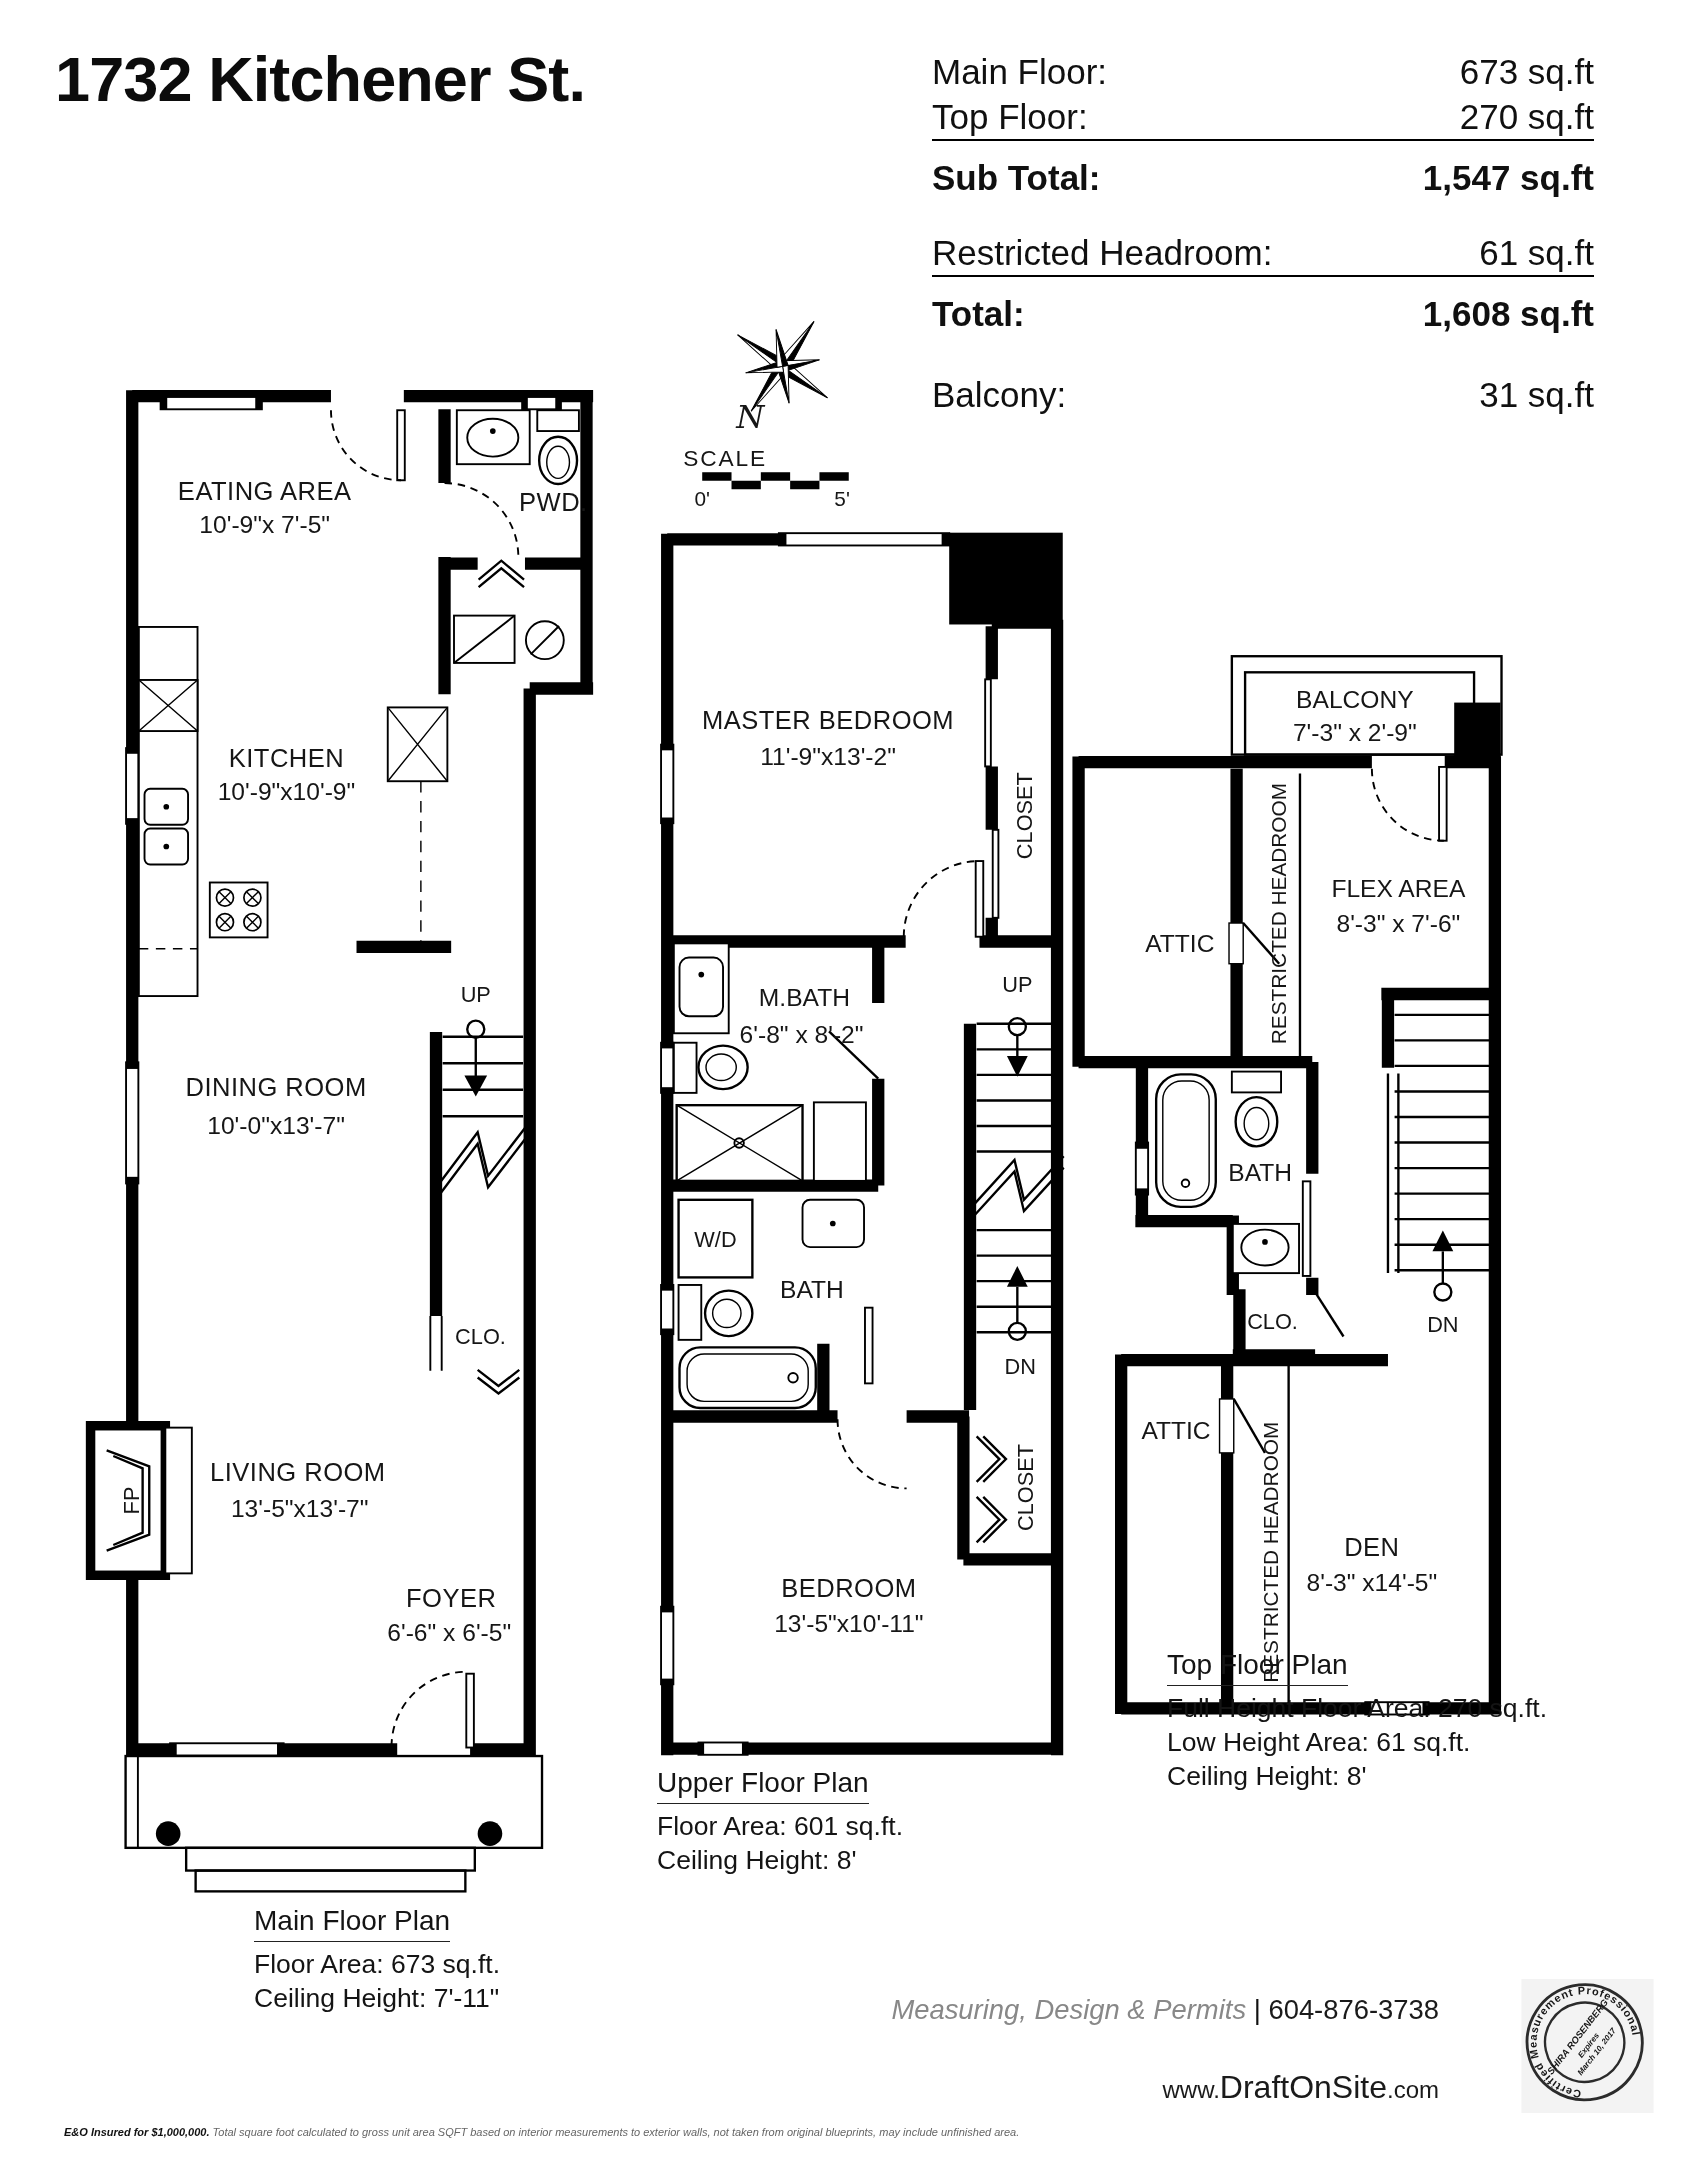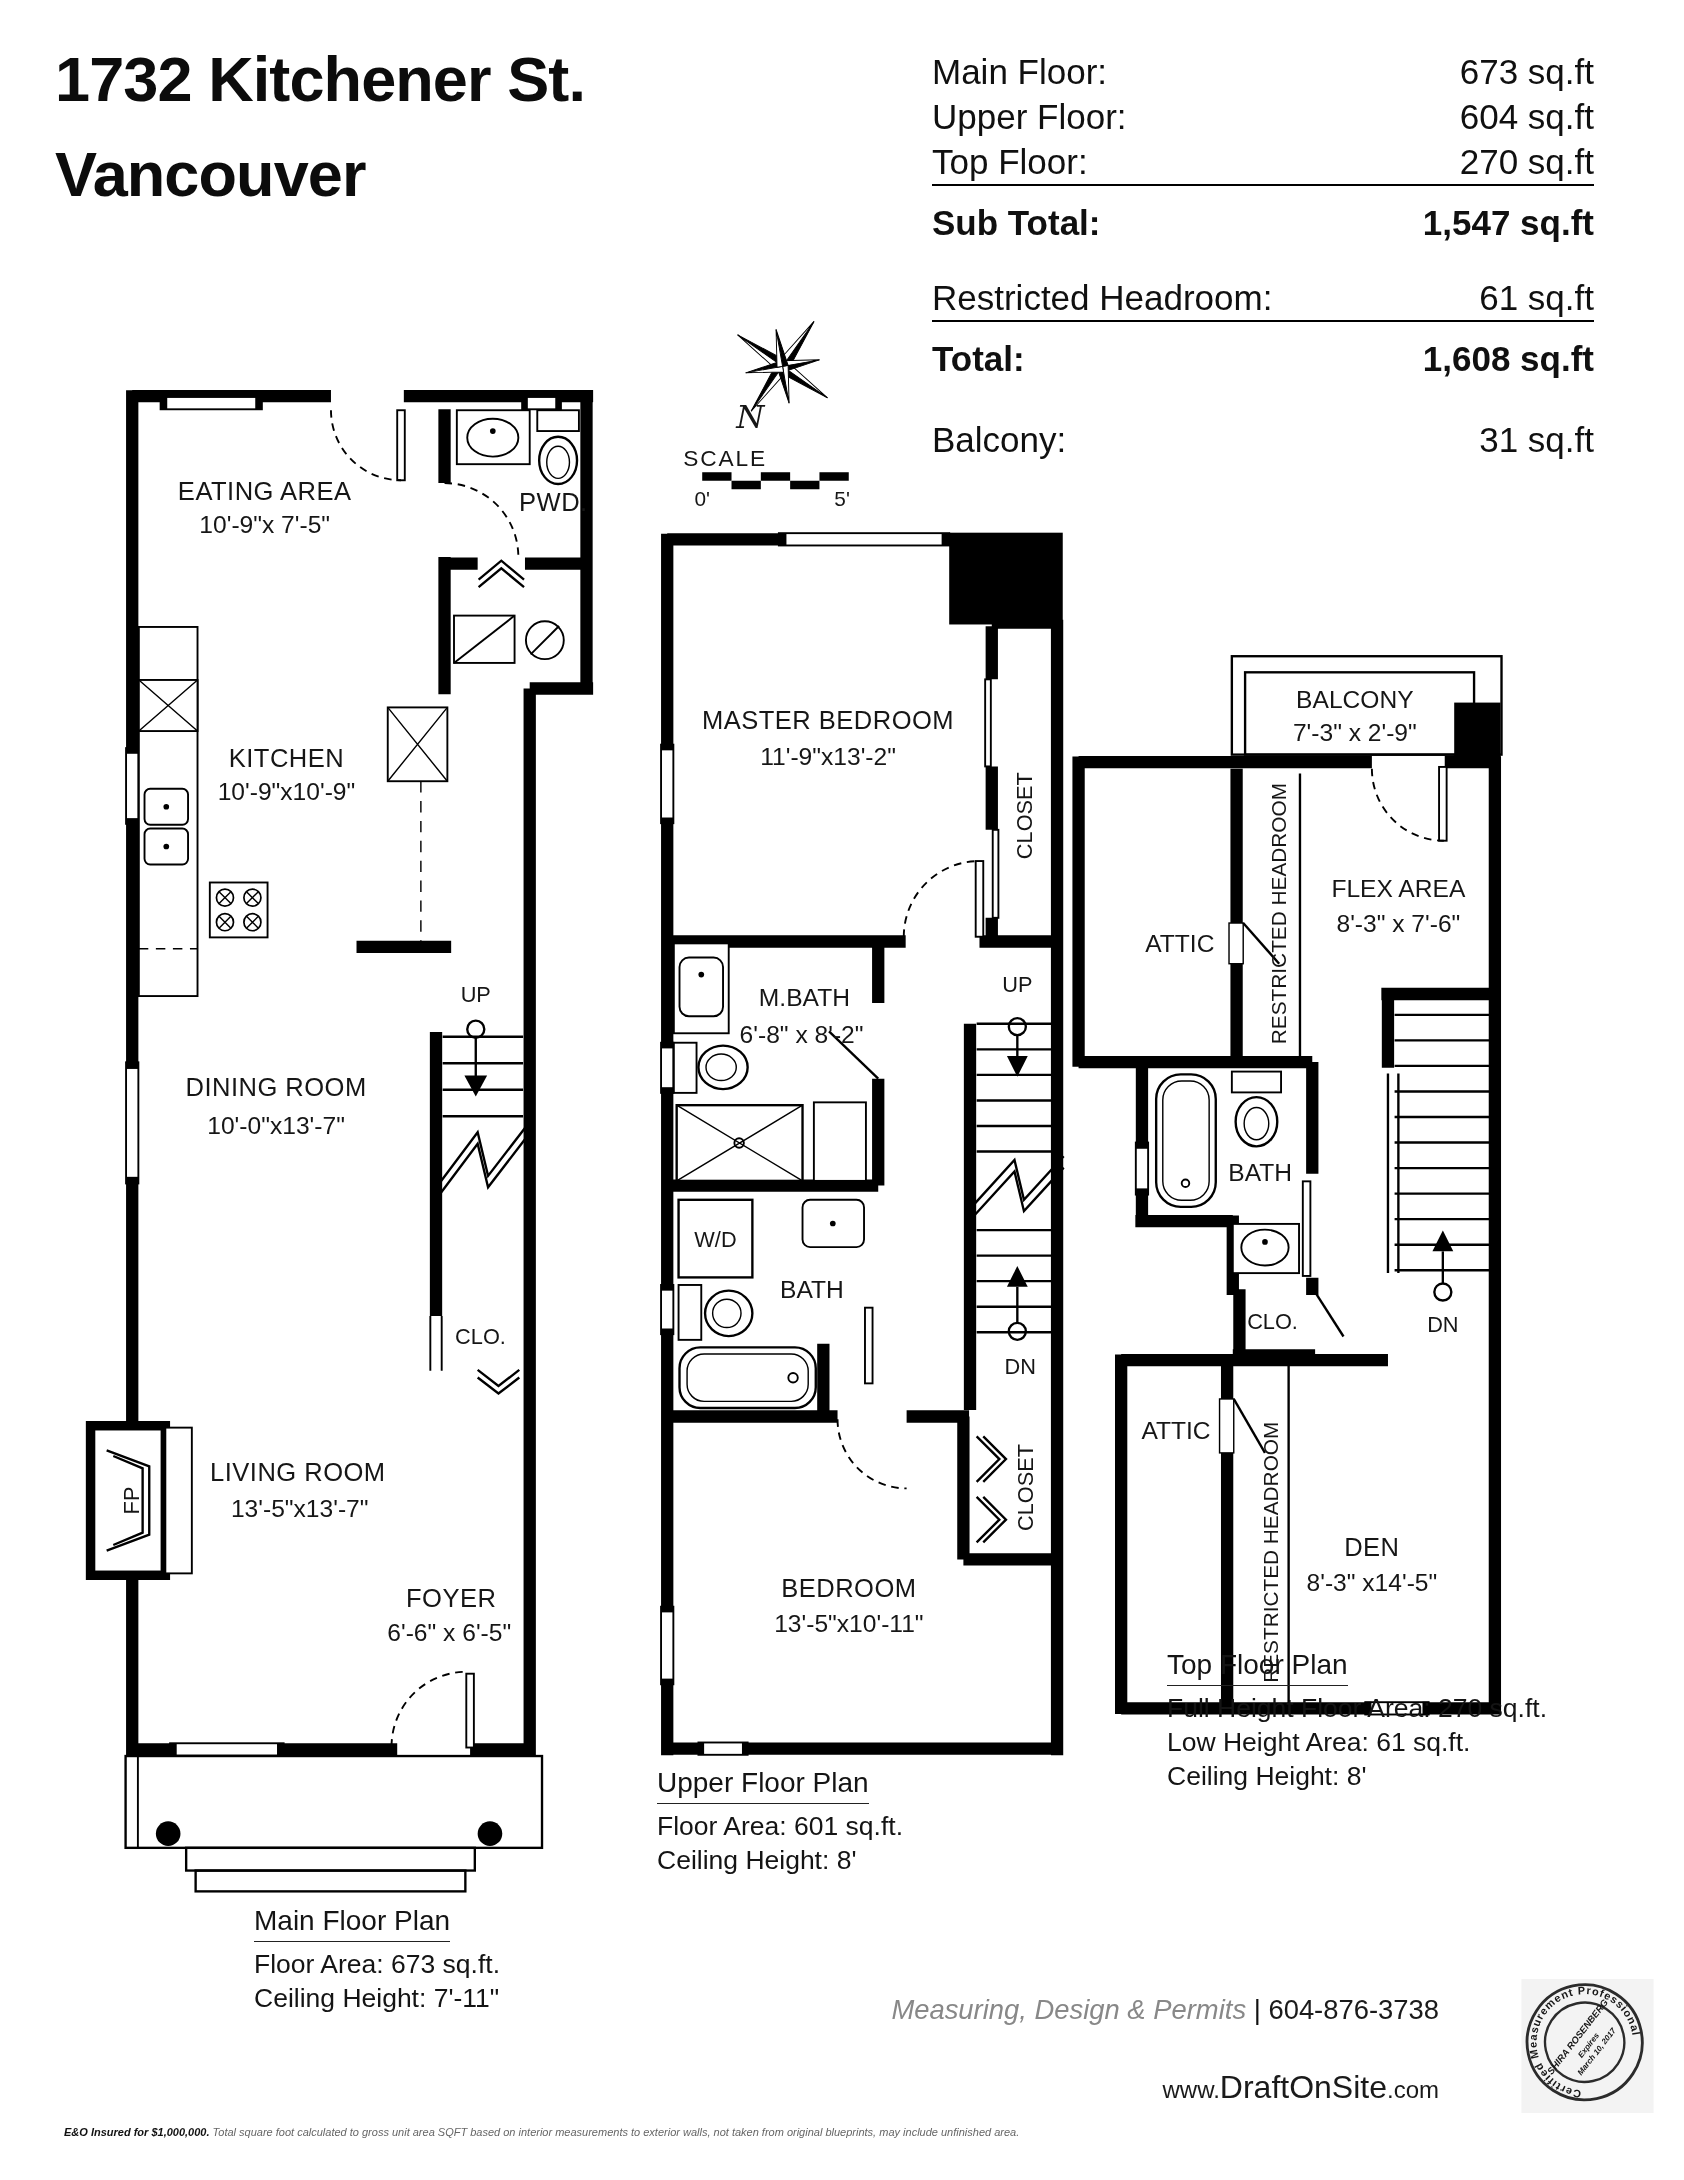--- a/index.html
+++ b/index.html
@@ -32,31 +32,26 @@
   #website{position:absolute;right:246px;top:2069px;text-align:right;color:#1a1a1a;}
   #website .w1{font-size:24px;} #website .w2{font-size:32px;} 
 </style>
 </head>
 <body>
 
 <div id="page">
 
   <div id="title">
     <div>1732 Kitchener St.</div>
-    <div>Vancouver</div>
   </div>
 
   <div id="summary">
     <div class="srow">
       <span>Main Floor:</span>
       <span>673 sq.ft</span>
-    </div>
-    <div class="srow">
-      <span>Upper Floor:</span>
-      <span>604 sq.ft</span>
     </div>
     <div class="srow">
       <span>Top Floor:</span>
       <span>270 sq.ft</span>
     </div>
     <div class="sline"></div>
     <div class="srow bold">
       <span>Sub Total:</span>
       <span>1,547 sq.ft</span>
     </div>

